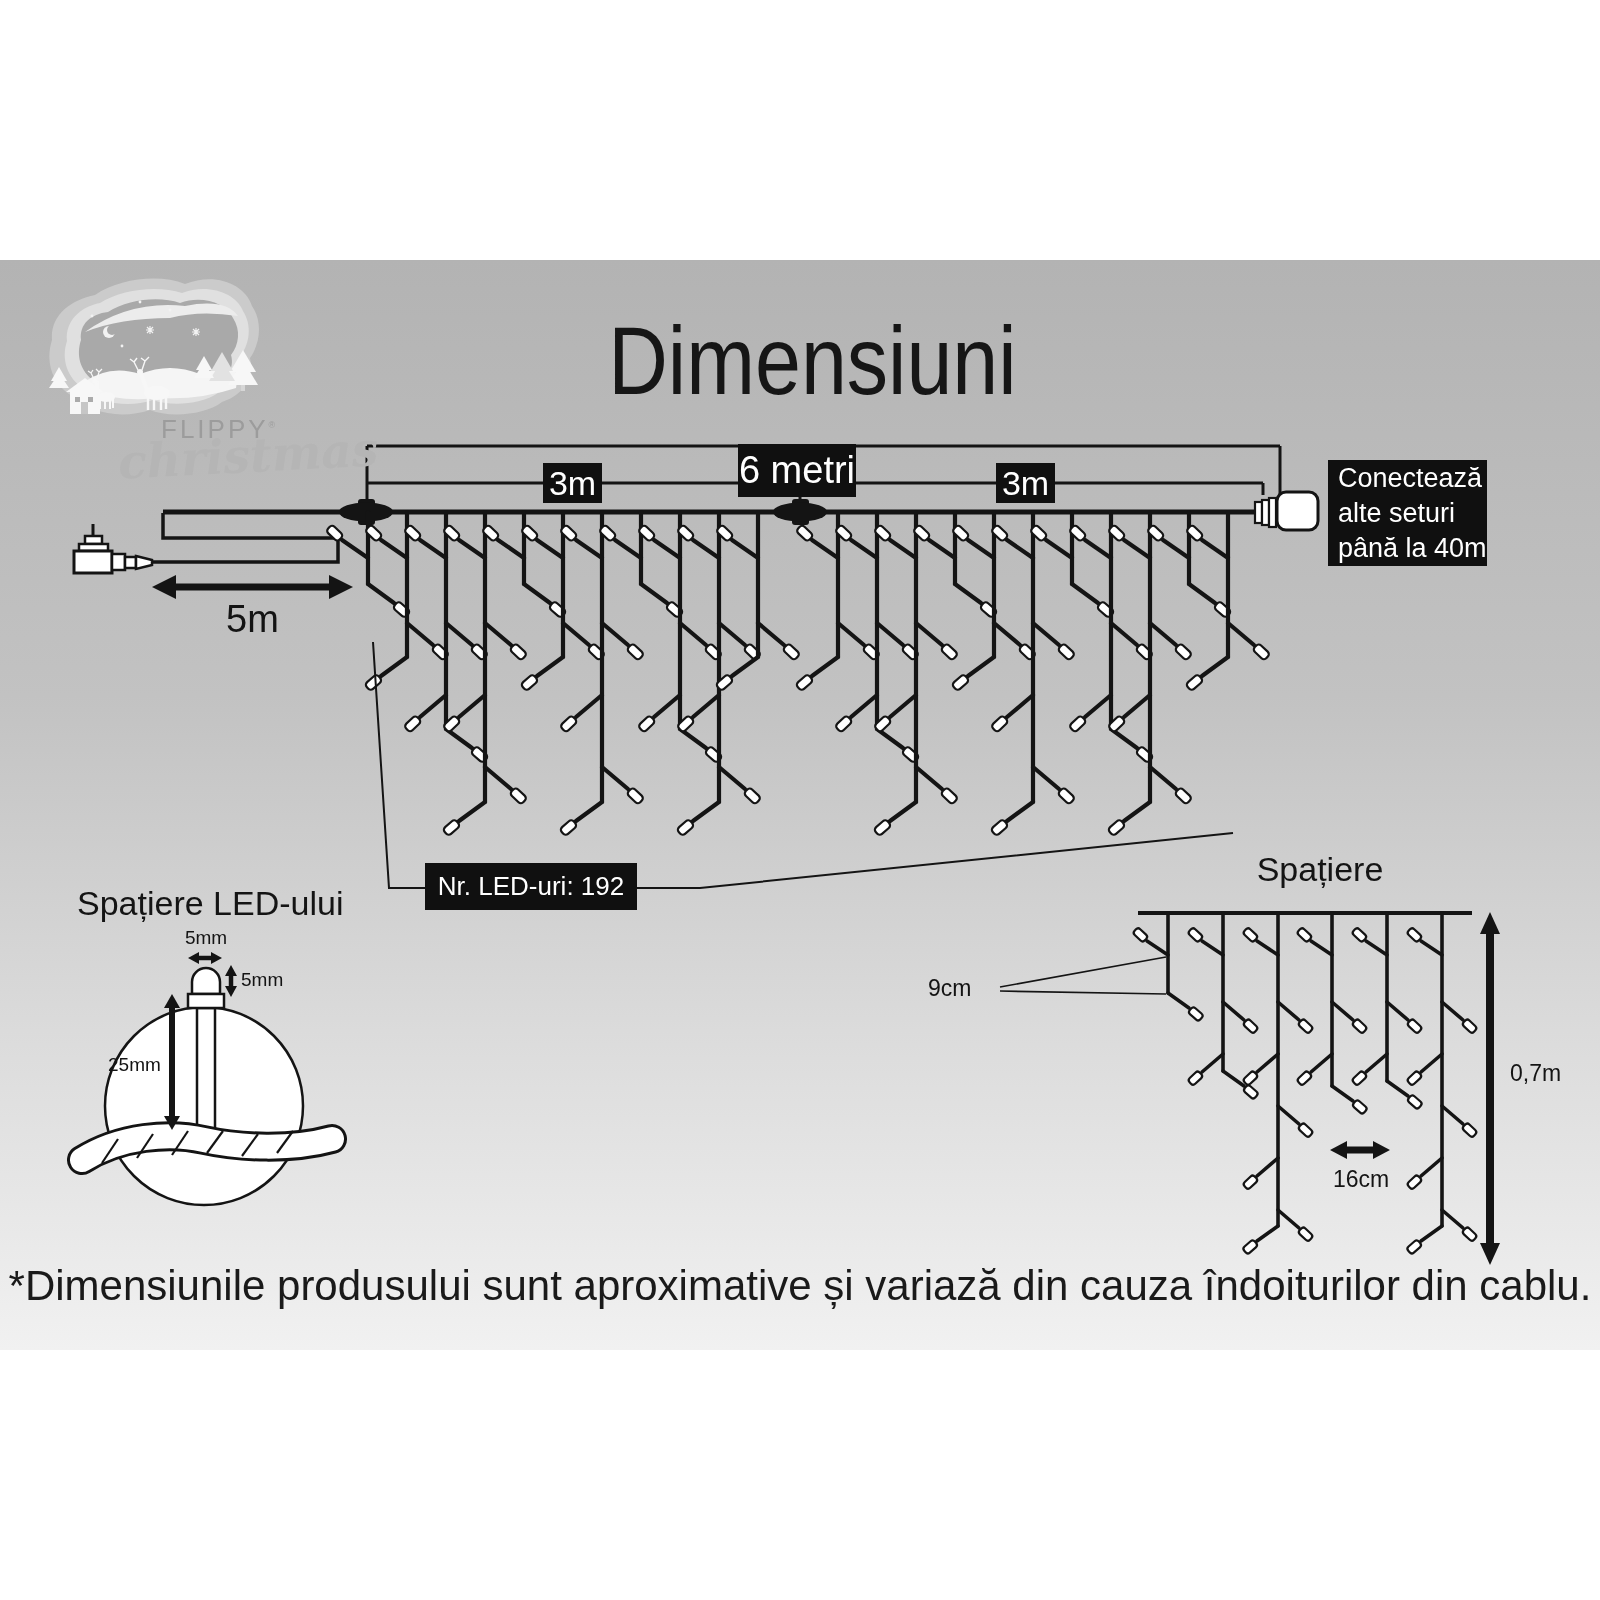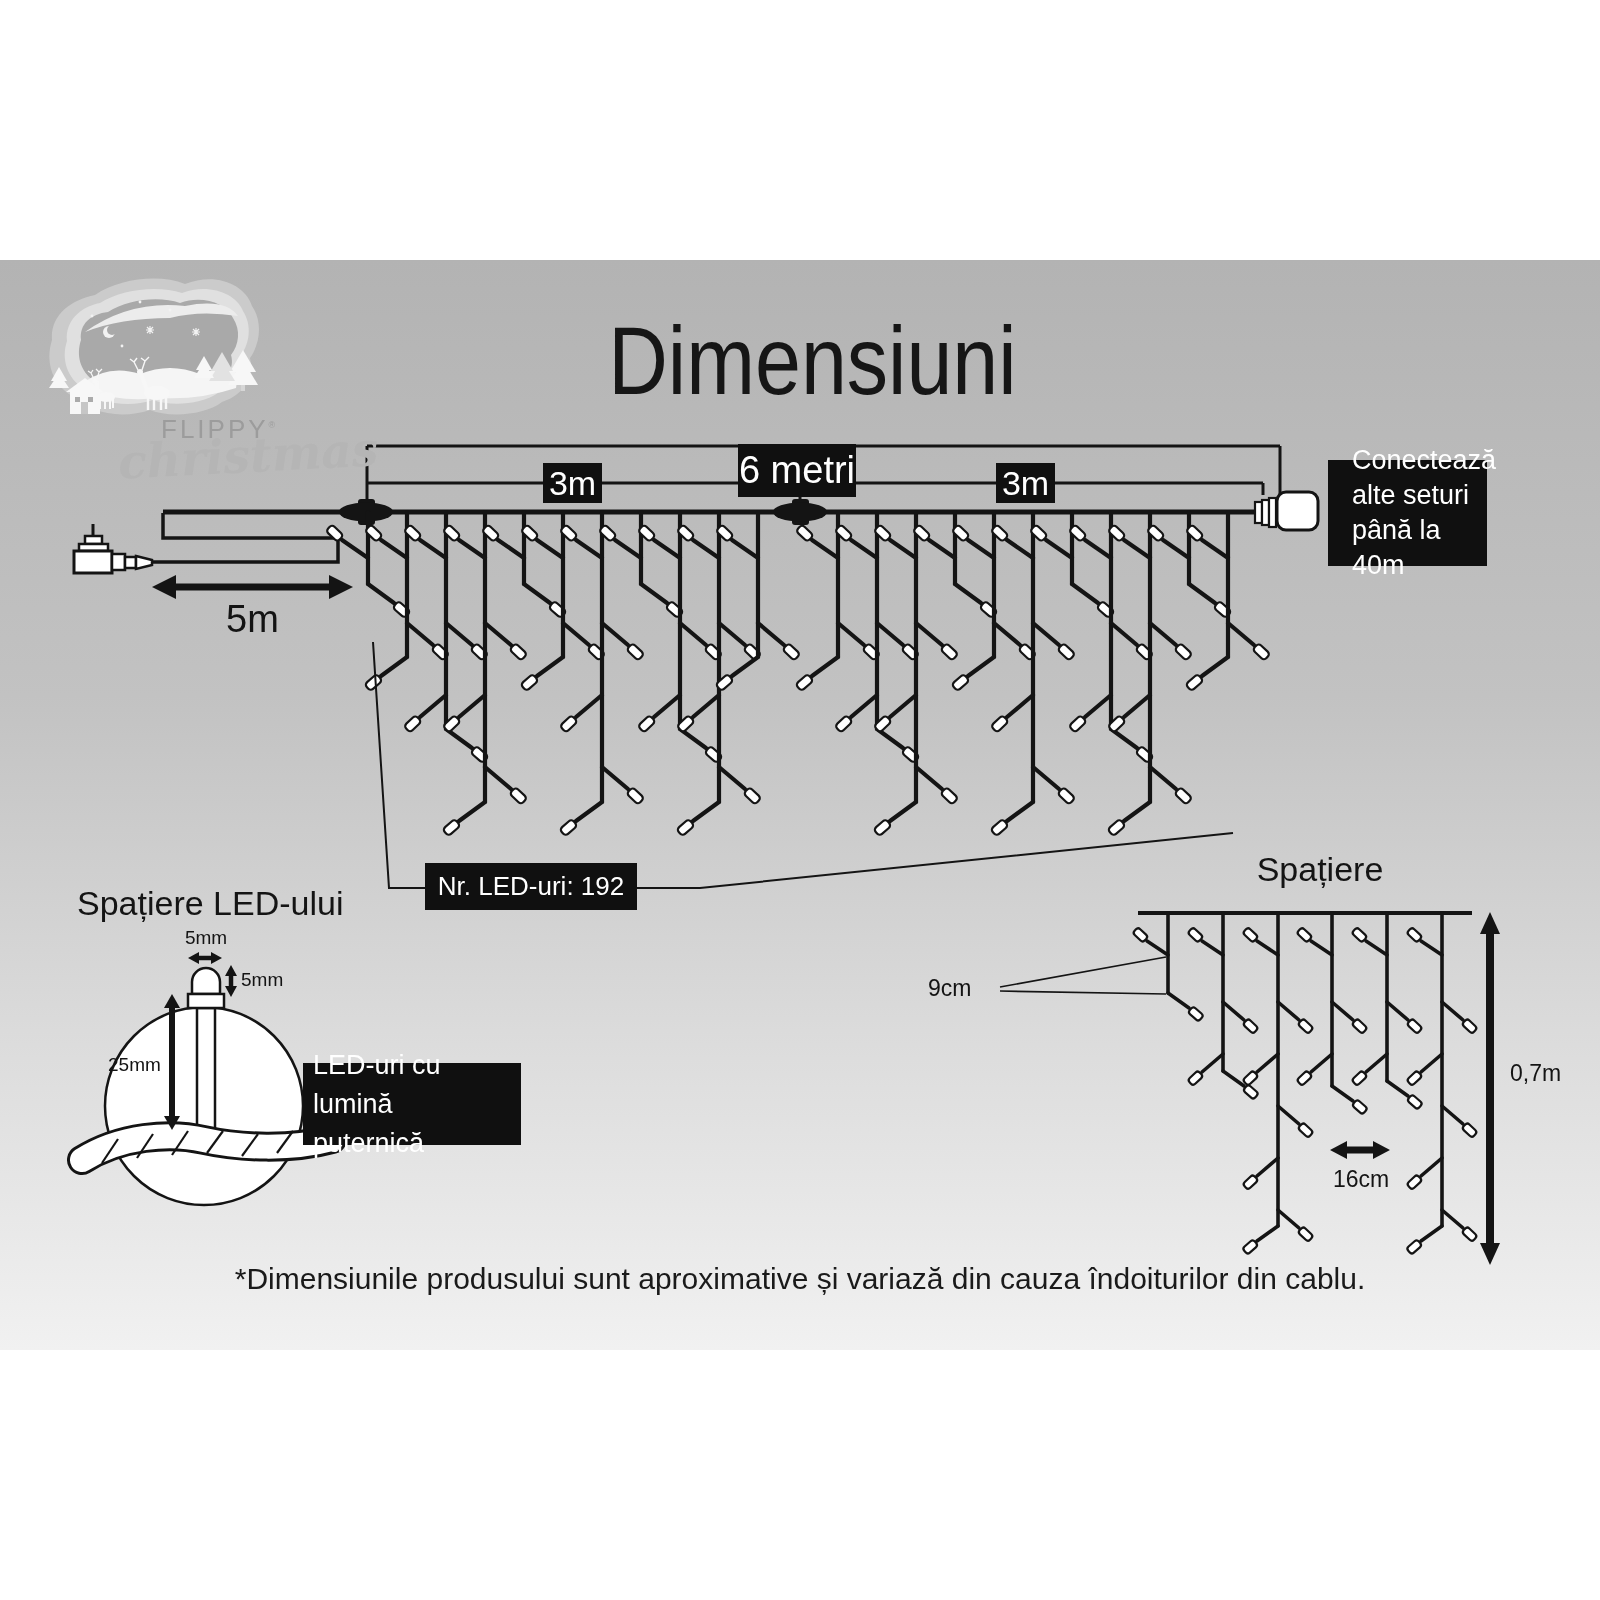--- a/index.html
+++ b/index.html
@@ -15,34 +15,34 @@
   #title{left:0;right:0;top:306px;text-align:center;font-size:96px;color:#161616;margin-left:24px;}
   #title span{display:inline-block;transform:scaleX(0.86);transform-origin:center;}
   #logo-brand{left:161px;top:414px;font-size:26px;letter-spacing:3px;color:#9c9c9c;}
   #logo-brand sup{font-size:9px;letter-spacing:0;}
   #logo-script{left:118px;top:428px;font-family:"DejaVu Serif",serif;font-style:italic;font-weight:bold;
                font-size:47px;color:#b5b5b5;transform:rotate(-3deg);}
   #box-6m{left:738px;top:444px;width:118px;height:53px;font-size:38px;}
   #box-3m-left{left:543px;top:463px;width:59px;height:40px;font-size:34px;}
   #box-3m-right{left:996px;top:463px;width:59px;height:40px;font-size:34px;}
   #box-connect{left:1328px;top:460px;width:159px;height:106px;font-size:27px;line-height:35px;
-               padding-left:24px;flex-direction:column;align-items:flex-start;justify-content:center;}
+               padding-left:10px;flex-direction:column;align-items:flex-start;justify-content:center;}
   #box-nrled{left:425px;top:863px;width:212px;height:47px;font-size:26px;}
   #label-5m{left:167px;top:598px;width:171px;text-align:center;font-size:38px;}
   #heading-marimea{left:77px;top:884px;font-size:34px;}
   #label-5mm-top{left:174px;top:927px;width:64px;text-align:center;font-size:19px;}
   #label-5mm-right{left:241px;top:969px;font-size:19px;}
   #label-25mm{left:108px;top:1054px;width:56px;text-align:left;font-size:19px;}
   #box-lednote{left:303px;top:1063px;width:218px;height:82px;font-size:27px;line-height:39px;
                padding-left:10px;flex-direction:column;align-items:flex-start;justify-content:center;}
   #heading-spatiere{left:1208px;top:850px;width:224px;text-align:center;font-size:34px;}
   #label-9cm{left:928px;top:975px;font-size:23px;}
   #label-16cm{left:1322px;top:1166px;width:78px;text-align:center;font-size:23px;}
   #label-07m{left:1510px;top:1060px;font-size:23px;}
-  #footer{left:0;right:0;top:1262px;text-align:center;font-size:30px;color:#1a1a1a;}
+  #footer{left:0;right:0;top:1262px;text-align:center;font-size:42px;color:#1a1a1a;}
 </style>
 </head>
 <body>
 
 <div class="stage">
   <div class="bg"></div>
 
   <svg class="art" width="1600" height="1600" viewBox="0 0 1600 1600">
 
     <g>
@@ -465,24 +465,20 @@
 
   <div id="box-nrled" class="box">Nr. LED-uri: 192</div>
 
   <div id="label-5m" class="abs">5m</div>
 
   <div id="heading-marimea" class="abs">Spațiere LED-ului</div>
   <div id="label-5mm-top" class="abs">5mm</div>
   <div id="label-5mm-right" class="abs">5mm</div>
   <div id="label-25mm" class="abs">25mm</div>
 
-  <div id="box-lednote" class="box">
-    <span>LED-uri cu lumină</span>
-    <span>puternică</span>
-  </div>
 
   <div id="heading-spatiere" class="abs">Spațiere</div>
   <div id="label-9cm" class="abs">9cm</div>
   <div id="label-16cm" class="abs">16cm</div>
   <div id="label-07m" class="abs">0,7m</div>
 
   <div id="footer" class="abs">*Dimensiunile produsului sunt aproximative și variază din cauza îndoiturilor din cablu.</div>
 </div>
 
 </body></html>

